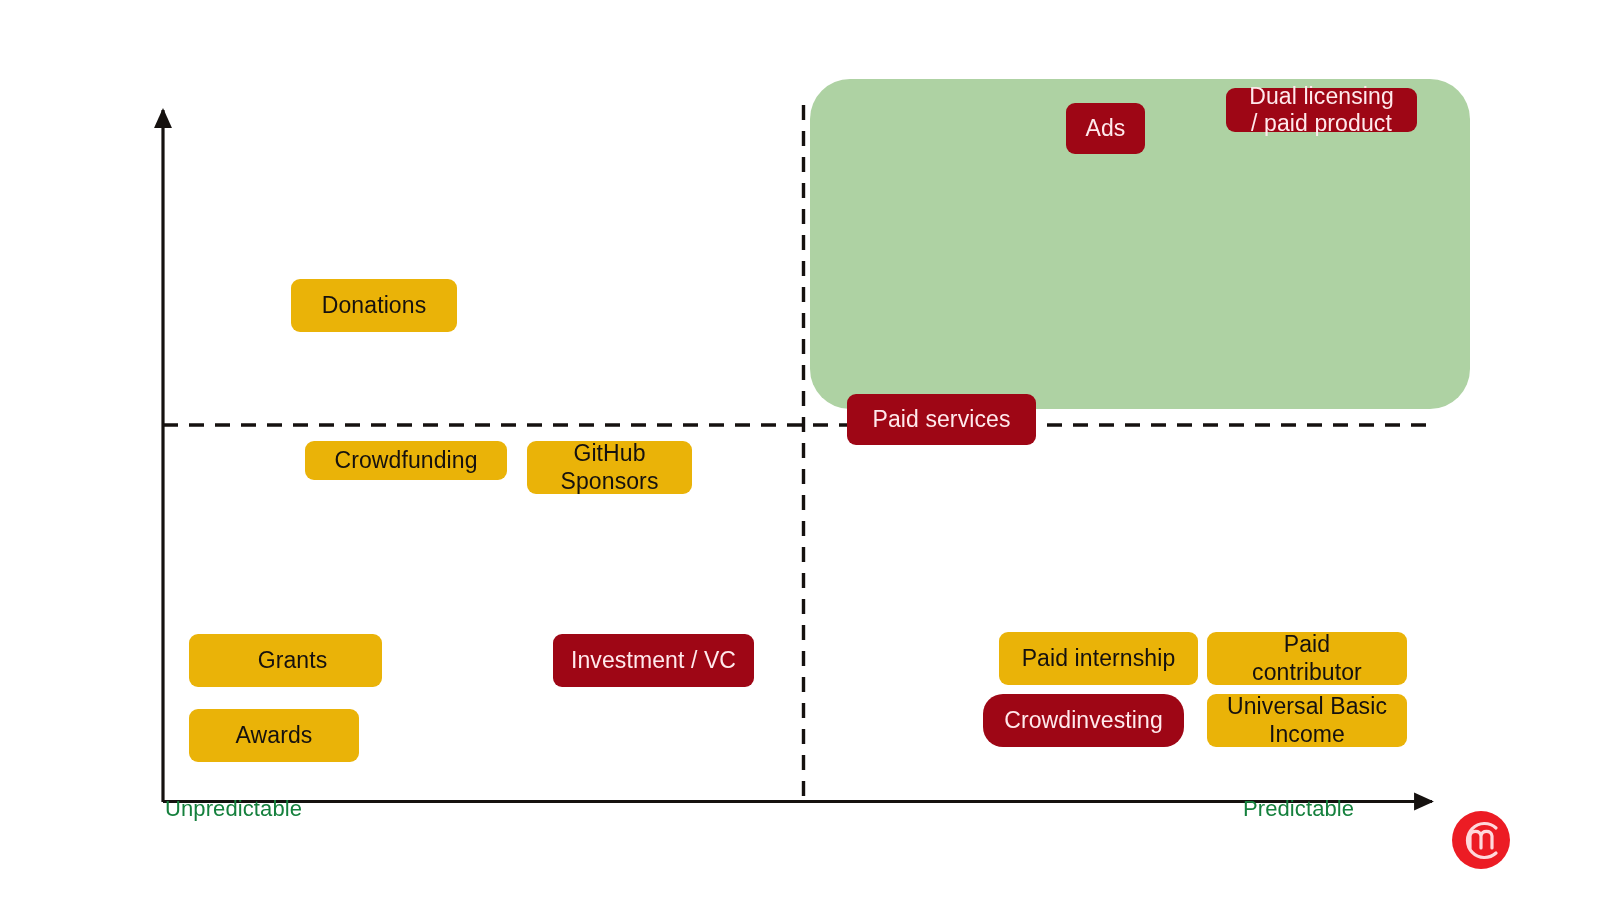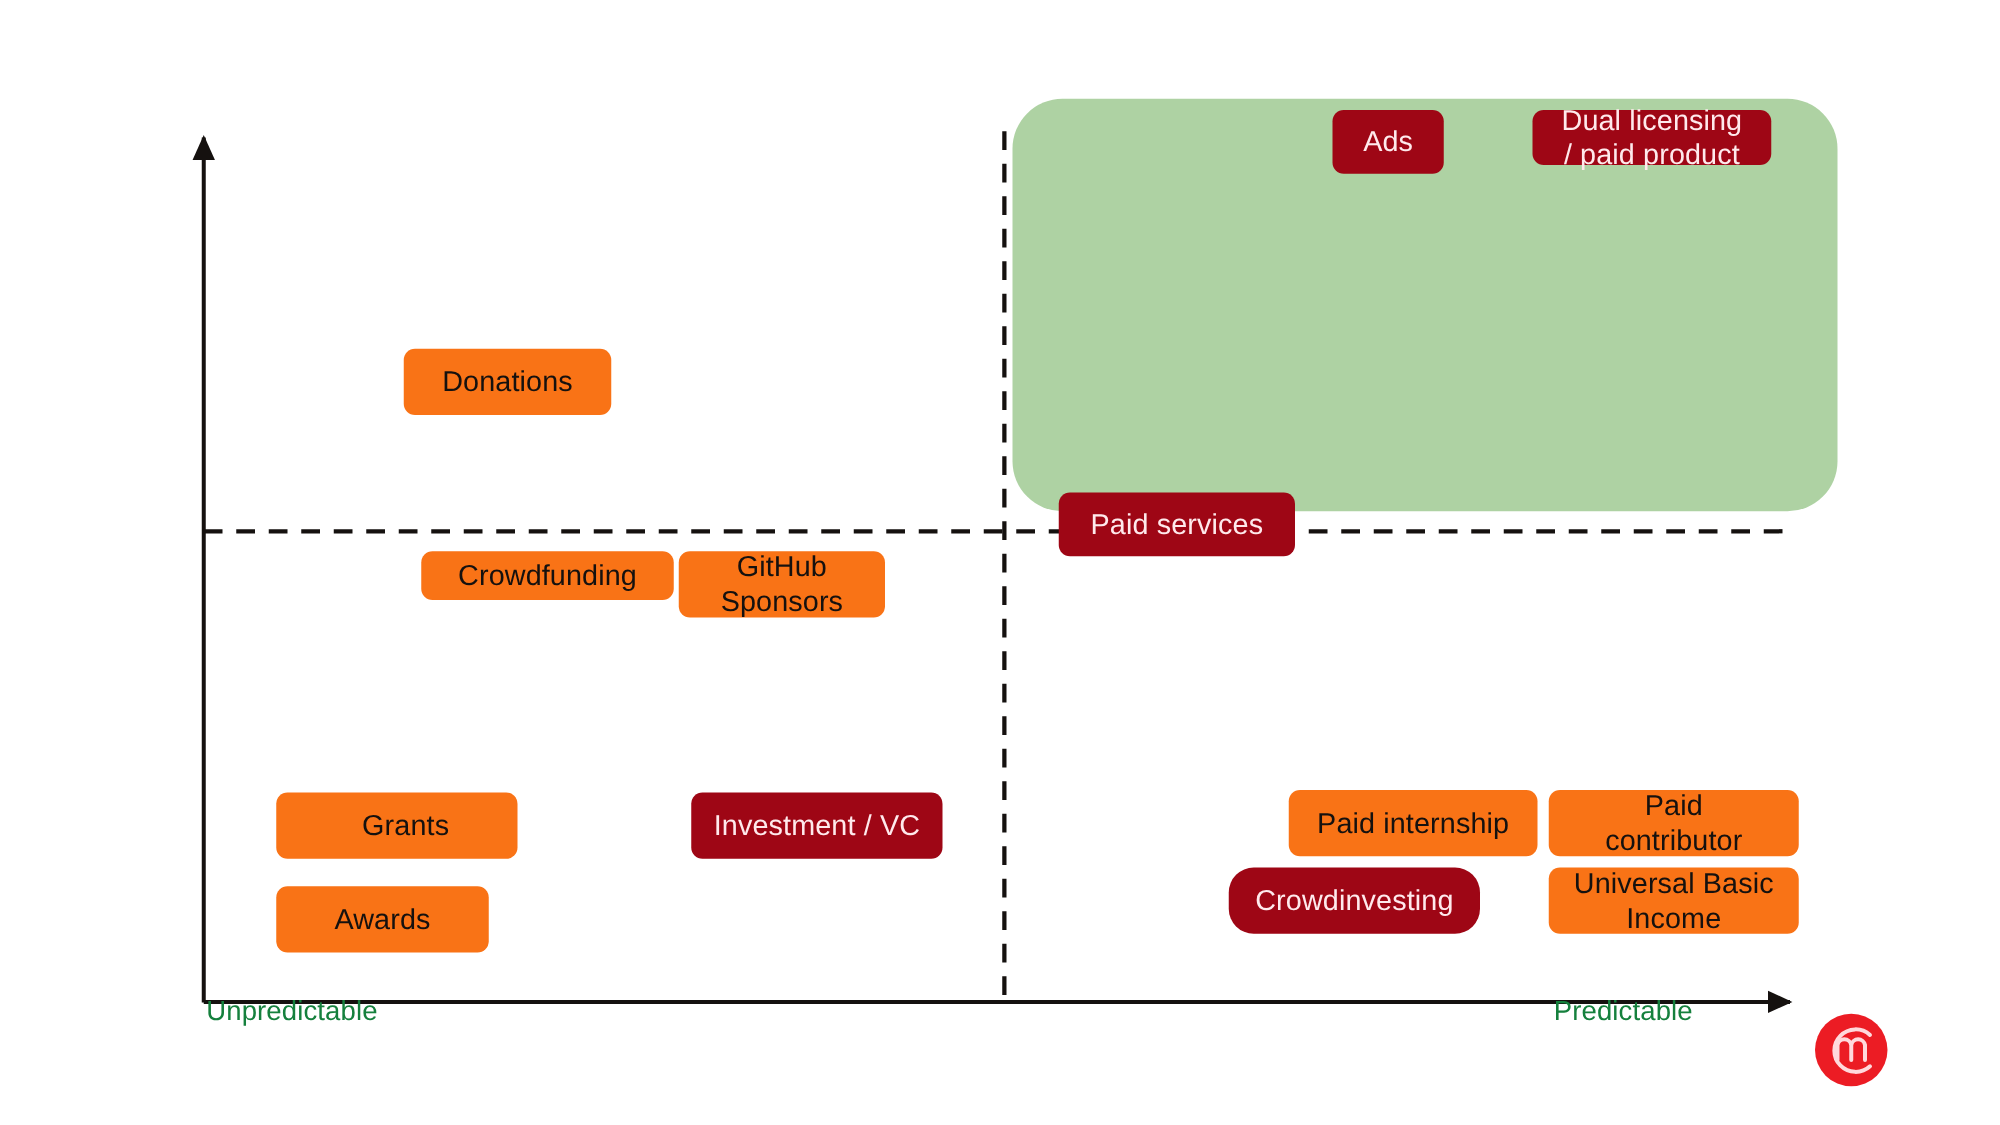--- a/index.html
+++ b/index.html
@@ -71,23 +71,22 @@
     text-align: center;
     border-radius: 9px;
     font-size: 23px;
     line-height: 1.18;
     letter-spacing: 0.1px;
     box-sizing: border-box;
     padding: 4px 10px;
     white-space: pre-line;
   }
   .chip.yellow {
-    background: #f97316;
+    background: #eab308;
     color: #15110f;
-    margin-left: 32px;
   }
   .chip.red {
     background: #9e0615;
     color: #ffe9ec;
   }
 
   
   #brand-logo {
     position: absolute;
     left: 1451px;
@@ -118,26 +117,26 @@
 
     <line x1="803.5" y1="105" x2="803.5" y2="801" stroke="#15110f" stroke-width="3.4" stroke-dasharray="15 11" stroke-linecap="butt"></line>
   </svg>
 
   <div class="axis-end-label" id="label-x-left">Unpredictable</div>
   <div class="axis-end-label" id="label-x-right">Predictable</div>
 
   <div id="chip-layer">
       <div class="chip yellow" style="left: 291px; top: 279px; width: 166px; height: 53px;">Donations</div>
       <div class="chip yellow" style="left: 305px; top: 441px; width: 202px; height: 39px;">Crowdfunding</div>
-      <div class="chip yellow" style="left: 511px; top: 441px; width: 165px; height: 53px;">GitHub
+      <div class="chip yellow" style="left: 527px; top: 441px; width: 165px; height: 53px;">GitHub
 Sponsors</div>
       <div class="chip yellow" style="left: 189px; top: 634px; width: 193px; height: 53px; padding-left: 24px;">Grants</div>
       <div class="chip yellow" style="left: 189px; top: 709px; width: 170px; height: 53px;">Awards</div>
       <div class="chip red" style="left: 553px; top: 634px; width: 201px; height: 53px;">Investment / VC</div>
-      <div class="chip red" style="left: 1066px; top: 88px; width: 89px; height: 51px;">Ads</div>
+      <div class="chip red" style="left: 1066px; top: 103px; width: 79px; height: 51px;">Ads</div>
       <div class="chip red" style="left: 1226px; top: 88px; width: 191px; height: 44px;">Dual licensing
 / paid product</div>
       <div class="chip red" style="left: 847px; top: 394px; width: 189px; height: 51px;">Paid services</div>
       <div class="chip yellow" style="left: 999px; top: 632px; width: 199px; height: 53px;">Paid internship</div>
       <div class="chip yellow" style="left: 1207px; top: 632px; width: 200px; height: 53px;">Paid
 contributor</div>
       <div class="chip red" style="left: 983px; top: 694px; width: 201px; height: 53px; border-radius: 20px;">Crowdinvesting</div>
       <div class="chip yellow" style="left: 1207px; top: 694px; width: 200px; height: 53px;">Universal Basic
 Income</div>
     </div>

